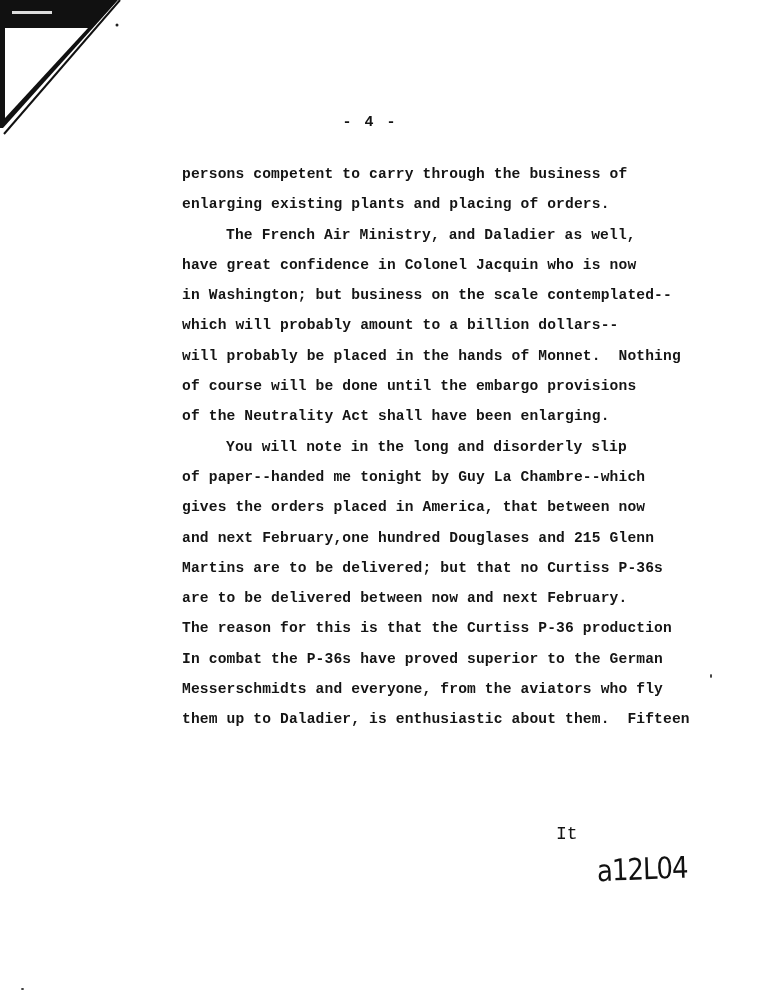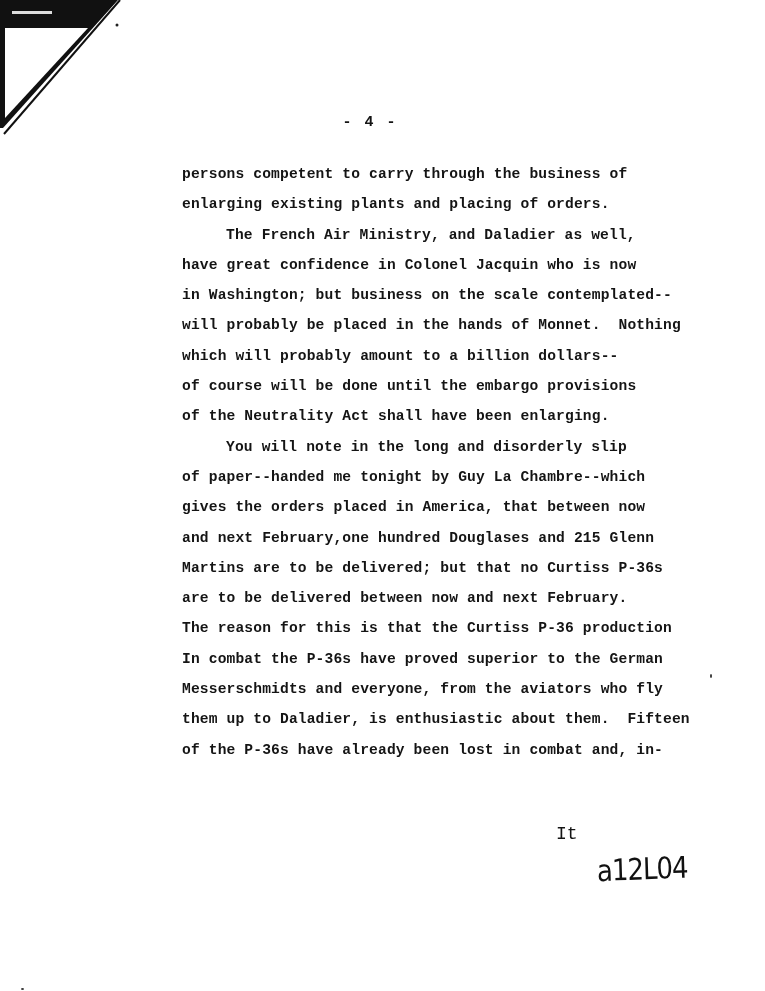--- a/index.html
+++ b/index.html
@@ -46,37 +46,36 @@
 
 <div class="body-text">
   <div>
     <div class="line">persons competent to carry through the business of</div>
     <div class="line">enlarging existing plants and placing of orders.</div>
   </div>
   <div>
     <div class="line indent">The French Air Ministry, and Daladier as well,</div>
     <div class="line">have great confidence in Colonel Jacquin who is now</div>
     <div class="line">in Washington; but business on the scale contemplated--</div>
+    <div class="line">which will probably amount to a billion dollars--</div>
     <div class="line">will probably be placed in the hands of Monnet.  Nothing</div>
-    <div class="line">which will probably amount to a billion dollars--</div>
     <div class="line">of course will be done until the embargo provisions</div>
     <div class="line">of the Neutrality Act shall have been enlarging.</div>
   </div>
   <div>
     <div class="line indent">You will note in the long and disorderly slip</div>
     <div class="line">of paper--handed me tonight by Guy La Chambre--which</div>
     <div class="line">gives the orders placed in America, that between now</div>
     <div class="line">and next February,one hundred Douglases and 215 Glenn</div>
     <div class="line">Martins are to be delivered; but that no Curtiss P-36s</div>
     <div class="line">are to be delivered between now and next February.</div>
     <div class="line">The reason for this is that the Curtiss P-36 production</div>
     <div class="line">In combat the P-36s have proved superior to the German</div>
     <div class="line">Messerschmidts and everyone, from the aviators who fly</div>
     <div class="line">them up to Daladier, is enthusiastic about them.  Fifteen</div>
-    <div class="line">of the P-36s have already been lost in combat and, in-</div>
   </div>
 </div>
 
 <div class="catchword">It</div>
 <div class="handwritten">a12L04</div>
 
 <div class="speck" style="left:710px;top:674px;width:2px;height:4px;"></div>
 <div class="speck" style="left:21px;top:988px;width:3px;height:2px;"></div>
 
 </body></html>

